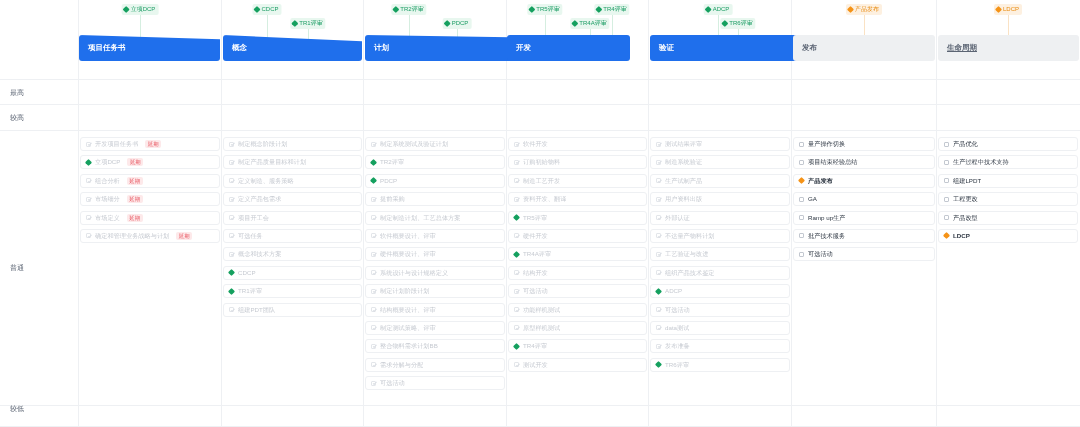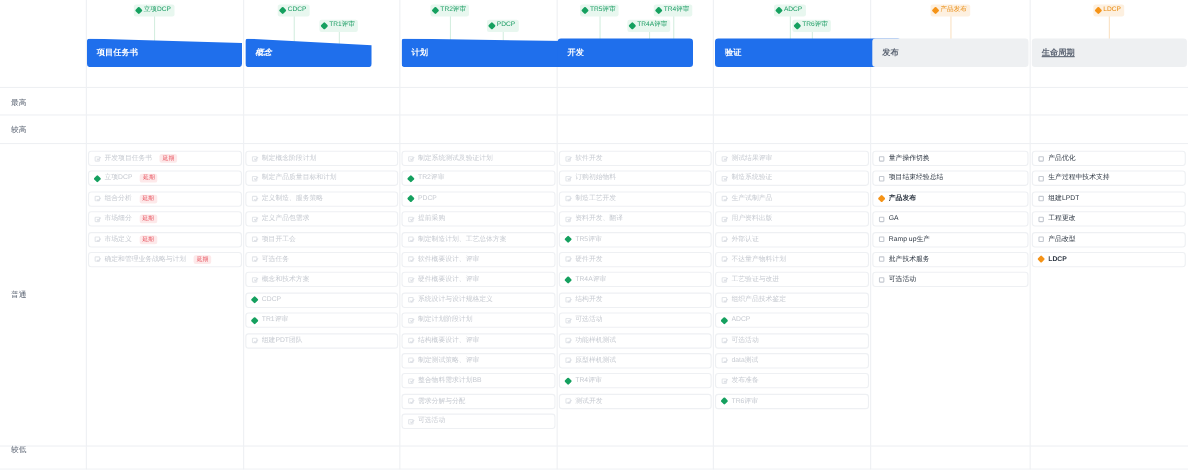--- a/index.html
+++ b/index.html
@@ -177,21 +177,21 @@
       <div class="ms-stem orange" style="left: 1008px; top: 13px; height: 28px;"></div>
       <div class="ms orange" style="left: 1008px; top: 4px;">
         <span class="dia"></span>
         <span>LDCP</span>
       </div>
     </div>
   <div id="phase-bars">
       <div class="phase blue taper1" style="left: 79px; width: 141px; top: 35px;">
         <span>项目任务书</span>
       </div>
-      <div class="phase blue taper2" style="left: 223px; width: 115px; top: 35px; font-style: italic;">
+      <div class="phase blue taper2" style="left: 223px; width: 139px; top: 35px;">
         <span>概念</span>
       </div>
       <div class="phase blue taper3" style="left: 365px; width: 167px; top: 35px;">
         <span>计划</span>
       </div>
       <div class="phase blue" style="left: 507px; width: 123px; top: 35px;">
         <span>开发</span>
       </div>
       <div class="phase blue" style="left: 650px; width: 169px; top: 35px;">
         <span>验证</span>

